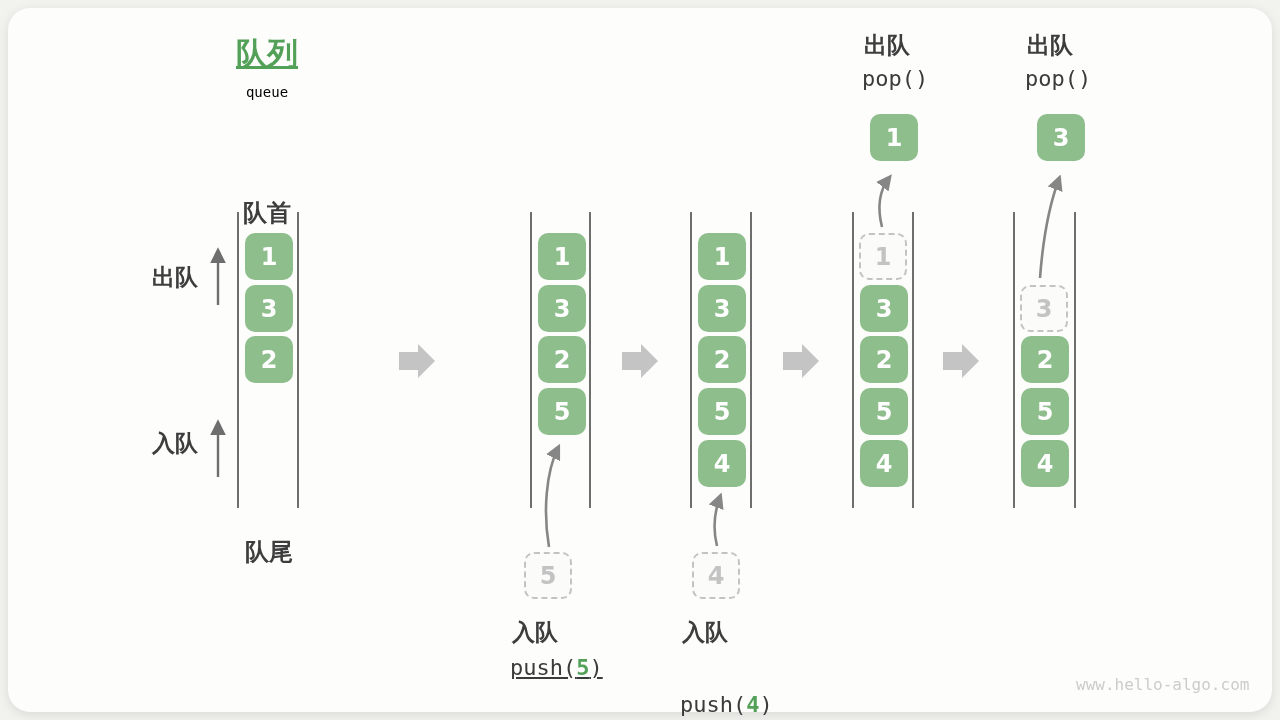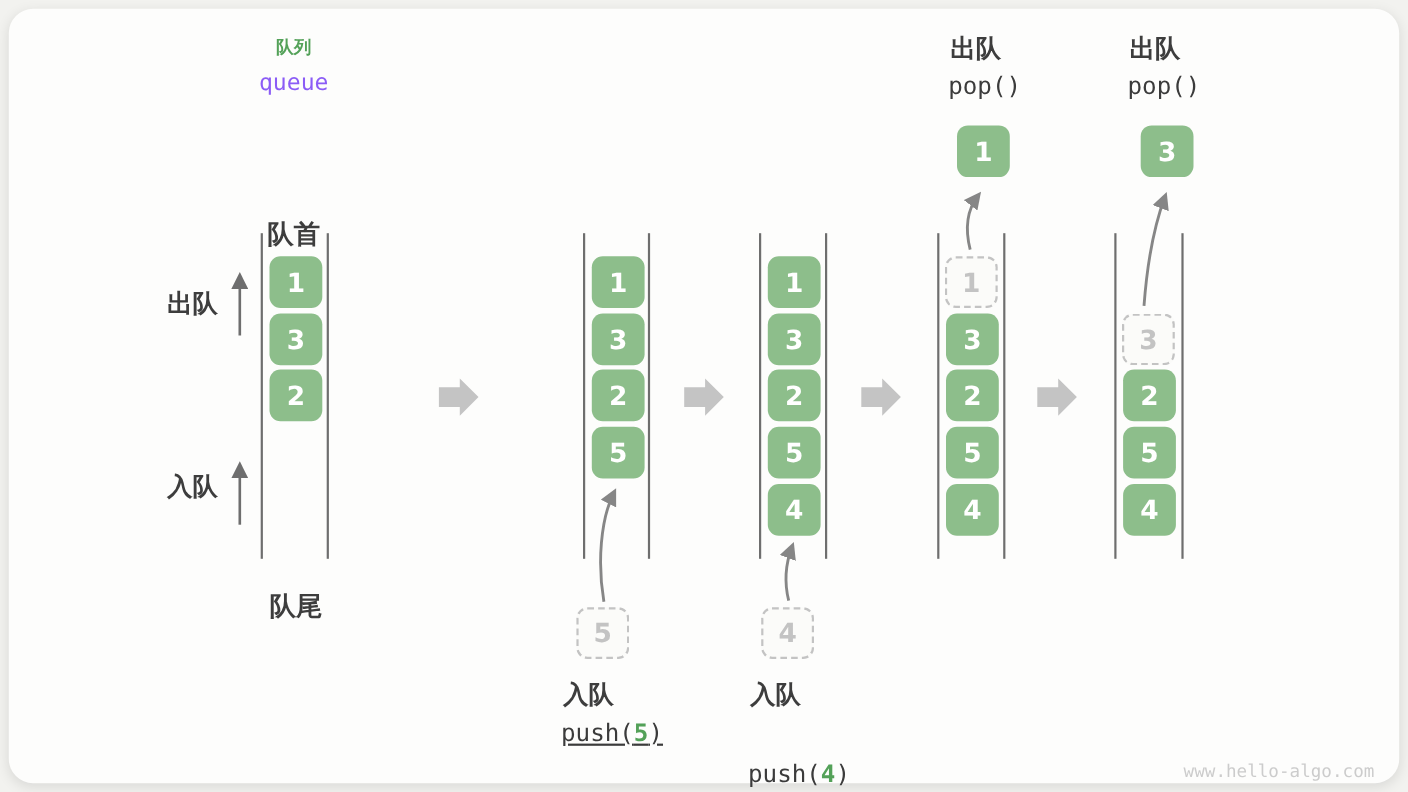--- a/index.html
+++ b/index.html
@@ -4,22 +4,22 @@
 <style>
   * { margin:0; padding:0; box-sizing:border-box; }
   html,body { width:1280px; height:720px; background:#f2f2ef; font-family:"DejaVu Sans","Liberation Sans",sans-serif; }
   .stage { position:absolute; left:0; top:0; width:1280px; height:720px; }
   .card { position:absolute; left:8px; top:8px; width:1264px; height:704px;
           background:#fdfdfc; border-radius:22px; box-shadow:0 3px 12px rgba(0,0,0,0.10); }
   .abs { position:absolute; }
   .cjk { font-weight:700; color:#3d3d3d; font-size:23px; line-height:1.2; }
   .cjk-lg { font-size:24px; }
   .mono { font-family:"DejaVu Sans Mono","Liberation Mono",monospace; font-size:22px; color:#3b3b3b; line-height:1.2; }
-  .title-zh { font-size:16px; font-weight:700; color:#53a158; }
-  .title-en { font-family:"DejaVu Sans Mono","Liberation Mono",monospace; font-size:21px; color:#8b5cf6; margin-top:9px; }
+  .title-zh { font-size:31px; font-weight:700; color:#53a158;text-decoration:underline; }
+  .title-en { font-family:"DejaVu Sans Mono","Liberation Mono",monospace; font-size:14px; color:#000000; margin-top:9px; }
   .title-block { text-align:center; width:124px; }
   .vline { position:absolute; top:212px; height:296px; width:2px; background:#6e6e6e; }
   .box { position:absolute; width:48px; height:47px; border-radius:10px; background:#8dbe8b;
          color:#fff; font-size:24px; font-weight:700; display:flex; align-items:center; justify-content:center; }
   .box-dashed { position:absolute; width:48px; height:47px; border-radius:10px; background:#fbfbf9;
          border:2px dashed #c3c3c3; color:#c3c3c3; font-size:24px; font-weight:700;
          display:flex; align-items:center; justify-content:center; }
   .op-arg { color:#53a158; font-weight:700; }
   .watermark { font-family:"DejaVu Sans Mono","Liberation Mono",monospace; font-size:16px; color:#cccccc; }
   svg.overlay { position:absolute; left:0; top:0; width:1280px; height:720px; pointer-events:none; }
@@ -106,14 +106,14 @@
     <path d="M 717 546 C 713 530, 714 513, 720 497" fill="none" stroke="#868686" stroke-width="2.6" marker-end="url(#ah-mid)"></path>
     <path d="M 882 227 C 877 207, 879 191, 889 178" fill="none" stroke="#868686" stroke-width="2.6" marker-end="url(#ah-mid)"></path>
     <path d="M 1040 278 C 1043 238, 1050 203, 1059 179" fill="none" stroke="#868686" stroke-width="2.6" marker-end="url(#ah-mid)"></path>
 
     <polygon points="399,352 418,352 418,344 435,361 418,378 418,370 399,370" fill="#c4c4c4"></polygon>
     <polygon points="622,352 641,352 641,344 658,361 641,378 641,370 622,370" fill="#c4c4c4"></polygon>
     <polygon points="783,352 802,352 802,344 819,361 802,378 802,370 783,370" fill="#c4c4c4"></polygon>
     <polygon points="943,352 962,352 962,344 979,361 962,378 962,370 943,370" fill="#c4c4c4"></polygon>
   </svg>
 
-  <div class="abs watermark" style="left:1076px; top:675px;margin-top:16px;">www.hello-algo.com</div>
+  <div class="abs watermark" style="left:1076px; top:675px;">www.hello-algo.com</div>
 </div>
 
 </body></html>

